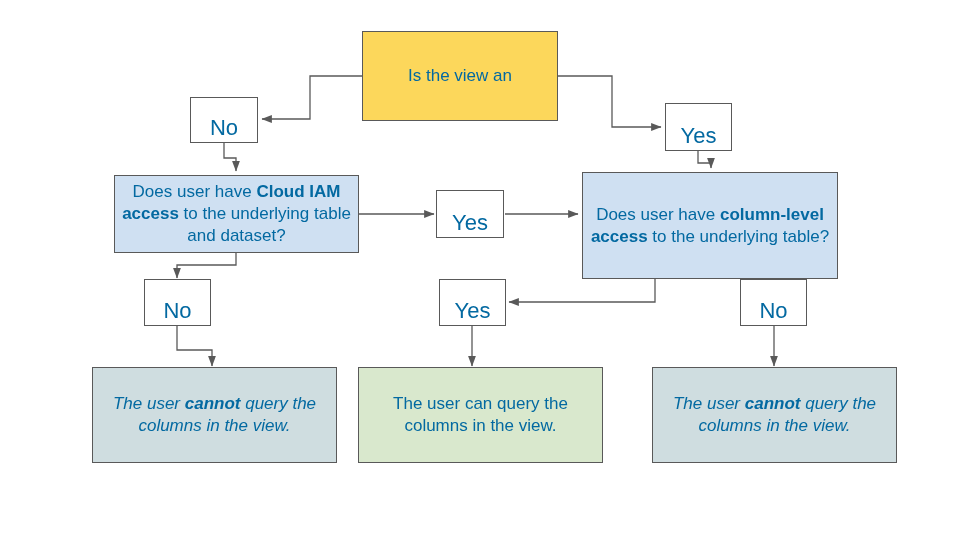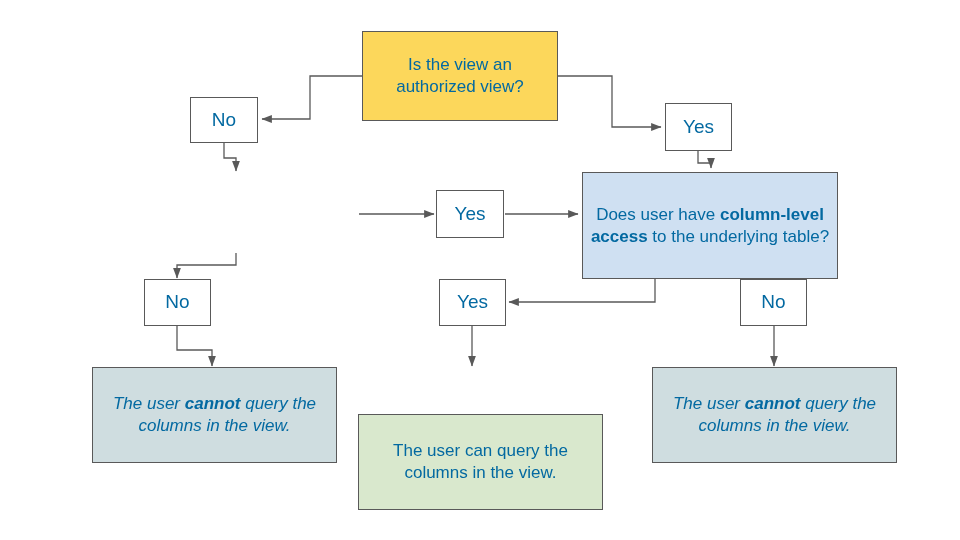--- a/index.html
+++ b/index.html
@@ -45,31 +45,31 @@
   .n-decision-root {
     background: #fcd75b;
     font-size: 17px;
   }
   .n-decision {
     background: #cfe0f2;
     font-size: 17px;
   }
   .n-small {
     background: #ffffff;
-    font-size: 19px;
+    font-size: 22px;
+    align-items: flex-end;
   }
   .n-deny {
     background: #cfdde0;
     font-size: 17px;
     font-style: italic;
   }
   .n-allow {
     background: #d9e8cd;
     font-size: 17px;
-    margin-top: 47px;
   }
   .node b { font-weight: bold; }
 </style>
 </head>
 <body>
 
 <div id="canvas">
 
   <svg class="edges" viewBox="0 0 960 540" xmlns="http://www.w3.org/2000/svg">
     <defs>
@@ -97,31 +97,34 @@
     <path d="M655,256 L655,302 L509,302" fill="none" stroke="#595959" stroke-width="1.3" marker-end="url(#arrow)"></path>
 
     <path d="M710,256 L710,272 L774,272 L774,278" fill="none" stroke="#595959" stroke-width="1.3" marker-end="url(#arrow)"></path>
 
     <path d="M472,326 L472,366" fill="none" stroke="#595959" stroke-width="1.3" marker-end="url(#arrow)"></path>
 
     <path d="M774,326 L774,366" fill="none" stroke="#595959" stroke-width="1.3" marker-end="url(#arrow)"></path>
   </svg>
 
   <div class="node n-decision-root" style="left:362px; top:31px; width:196px; height:90px;">
-    <span class="txt"><span>Is the view an</span><br><span>authorized view?</span></span>
+    <span class="txt"><span>Is the view an</span><br></span>
   </div>
 
   <div class="node n-small" style="left:190px; top:97px; width:68px; height:46px;">
     <span class="txt">No</span>
   </div>
 
   <div class="node n-small" style="left:665px; top:103px; width:67px; height:48px;">
     <span class="txt">Yes</span>
   </div>
 
+  <div class="node n-decision" style="left:114px; top:175px; width:245px; height:78px;">
+    <span class="txt"><span>Does user have </span><b>Cloud IAM access</b><span> to the underlying table and dataset?</span></span>
+  </div>
 
   <div class="node n-small" style="left:436px; top:190px; width:68px; height:48px;">
     <span class="txt">Yes</span>
   </div>
 
   <div class="node n-decision" style="left:582px; top:172px; width:256px; height:107px;">
     <span class="txt"><span>Does user have </span><b>column-level access</b><span> to the underlying table?</span></span>
   </div>
 
   <div class="node n-small" style="left:144px; top:279px; width:67px; height:47px;">

